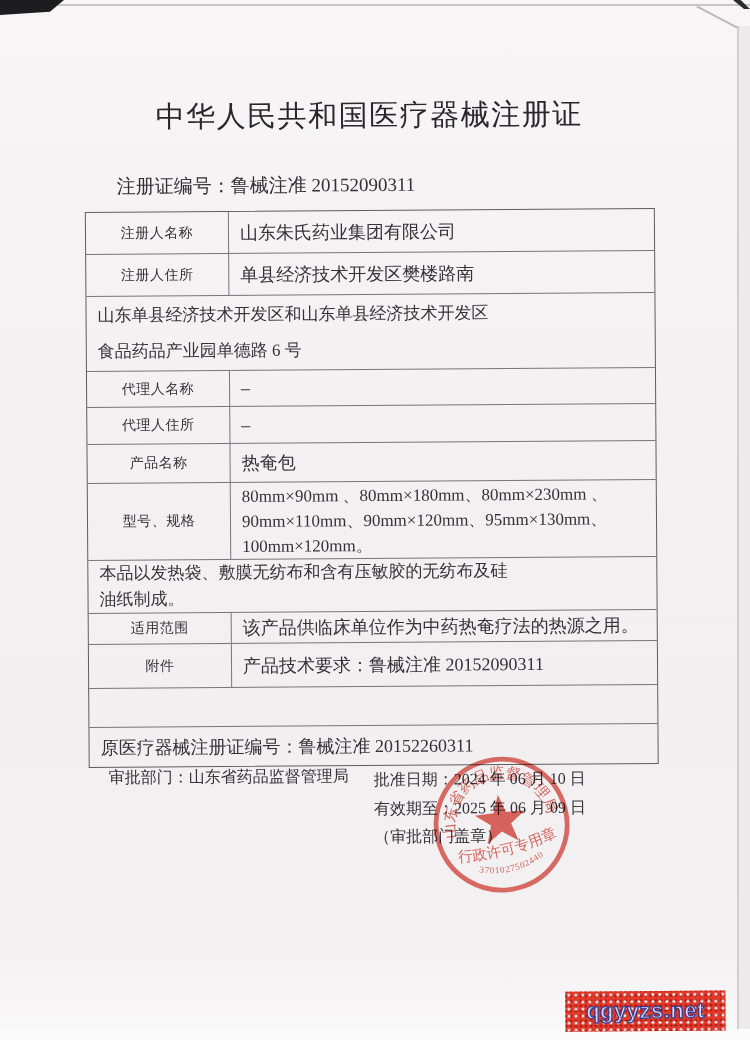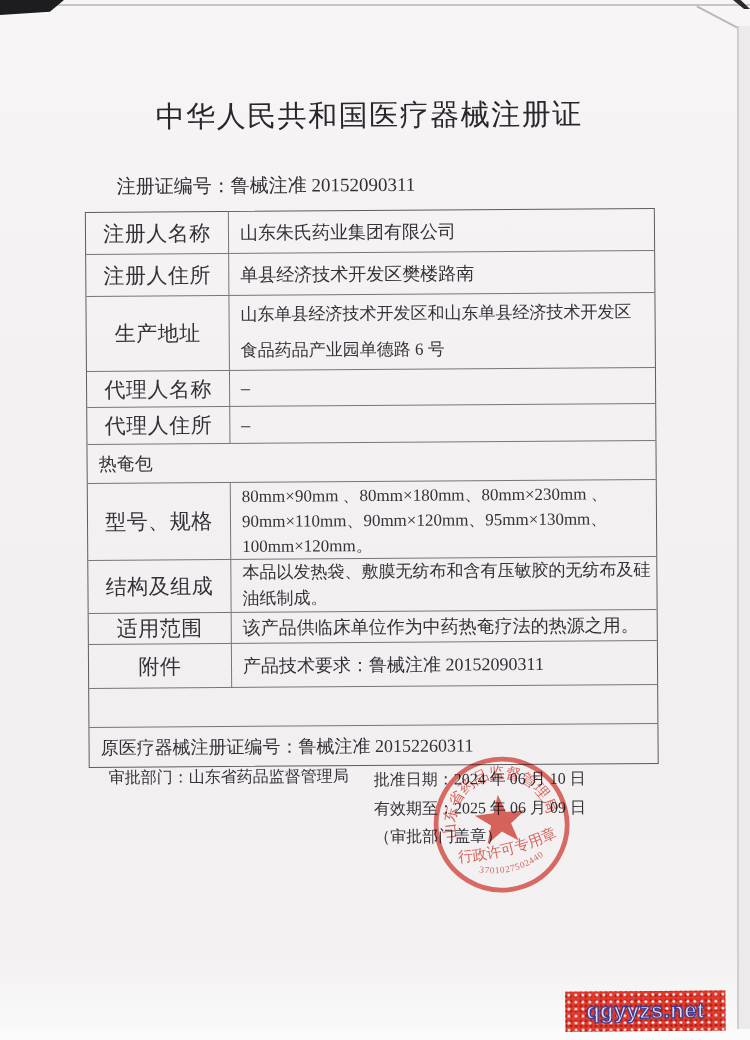--- a/index.html
+++ b/index.html
@@ -24,21 +24,21 @@
   .title{position:absolute;top:96px;left:87px;width:570px;margin:0;text-align:center;
          font-size:29px;font-weight:400;letter-spacing:1.5px;color:#29272d;}
   .regline{position:absolute;top:172px;left:119px;font-size:19px;color:#332f35;}
 
   .cert-table{position:absolute;top:210px;left:87px;width:570px;
               border:1.5px solid #5f5c61;box-sizing:border-box;}
   .row{display:flex;border-top:1px solid #78757a;box-sizing:border-box;}
   .row:first-child{border-top:none;}
   .cell-label{width:143px;flex:0 0 143px;border-right:1px solid #78757a;box-sizing:border-box;
               display:flex;align-items:center;justify-content:center;
-              font-size:21px;color:#343238;letter-spacing:.5px;}
+              font-size:14px;color:#343238;letter-spacing:.5px;}
   .cell-value{flex:1;display:flex;align-items:center;box-sizing:border-box;
               padding-left:11px;padding-right:6px;font-size:18px;color:#343238;
               white-space:pre-line;}
   .ml .cell-value{font-size:17px;}
   .r0{height:41px}.r1{height:42px}.r2{height:75px}.r3{height:36px}
   .r4{height:37px}.r5{height:39px}.r6{height:77px}.r7{height:53px}
   .r8{height:31px}.r9{height:44px}.r10{height:39px}.r11{height:40px}
   .r2 .cell-value{line-height:36px;}
   .r6 .cell-value{line-height:25px;}
   .r7 .cell-value{line-height:26px;}
@@ -82,43 +82,42 @@
     <div class="cert-table">
       <div class="row r0">
         <div class="cell-label">注册人名称</div>
         <div class="cell-value">山东朱氏药业集团有限公司</div>
       </div>
       <div class="row r1">
         <div class="cell-label">注册人住所</div>
         <div class="cell-value">单县经济技术开发区樊楼路南</div>
       </div>
       <div class="row r2 ml">
-        <div class="cell-label">生产地址</div>
         <div class="cell-value">山东单县经济技术开发区和山东单县经济技术开发区
 食品药品产业园单德路 6 号</div>
       </div>
       <div class="row r3">
         <div class="cell-label">代理人名称</div>
         <div class="cell-value">–</div>
       </div>
       <div class="row r4">
         <div class="cell-label">代理人住所</div>
         <div class="cell-value">–</div>
       </div>
       <div class="row r5">
+        <div class="cell-label">产品名称</div>
         <div class="cell-value">热奄包</div>
       </div>
       <div class="row r6 ml">
         <div class="cell-label">型号、规格</div>
         <div class="cell-value">80mm×90mm 、80mm×180mm、80mm×230mm 、
 90mm×110mm、90mm×120mm、95mm×130mm、
 100mm×120mm。</div>
       </div>
       <div class="row r7 ml">
-        <div class="cell-label">结构及组成</div>
         <div class="cell-value">本品以发热袋、敷膜无纺布和含有压敏胶的无纺布及硅
 油纸制成。</div>
       </div>
       <div class="row r8">
         <div class="cell-label">适用范围</div>
         <div class="cell-value">该产品供临床单位作为中药热奄疗法的热源之用。</div>
       </div>
       <div class="row r9">
         <div class="cell-label">附件</div>
         <div class="cell-value">产品技术要求：鲁械注准 20152090311</div>

